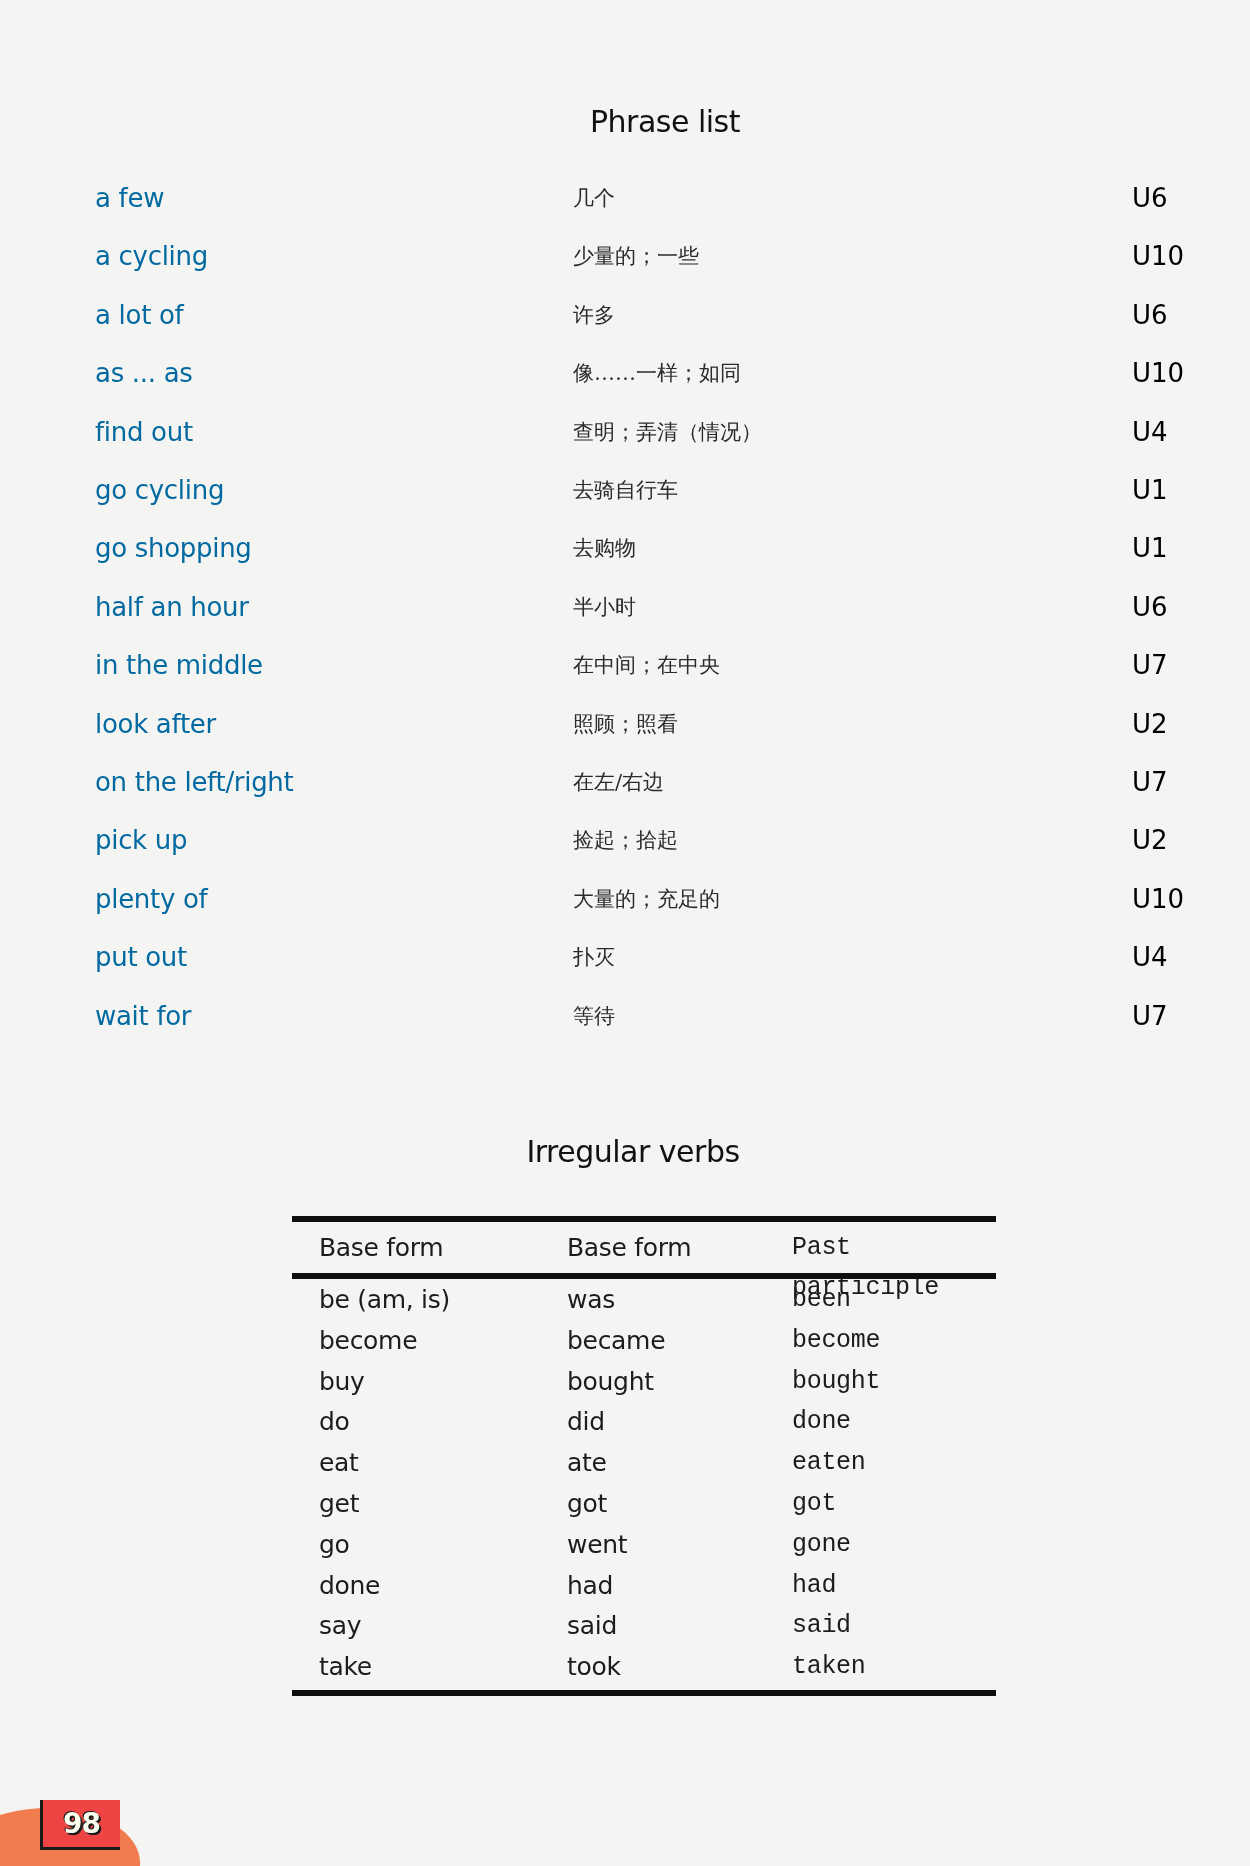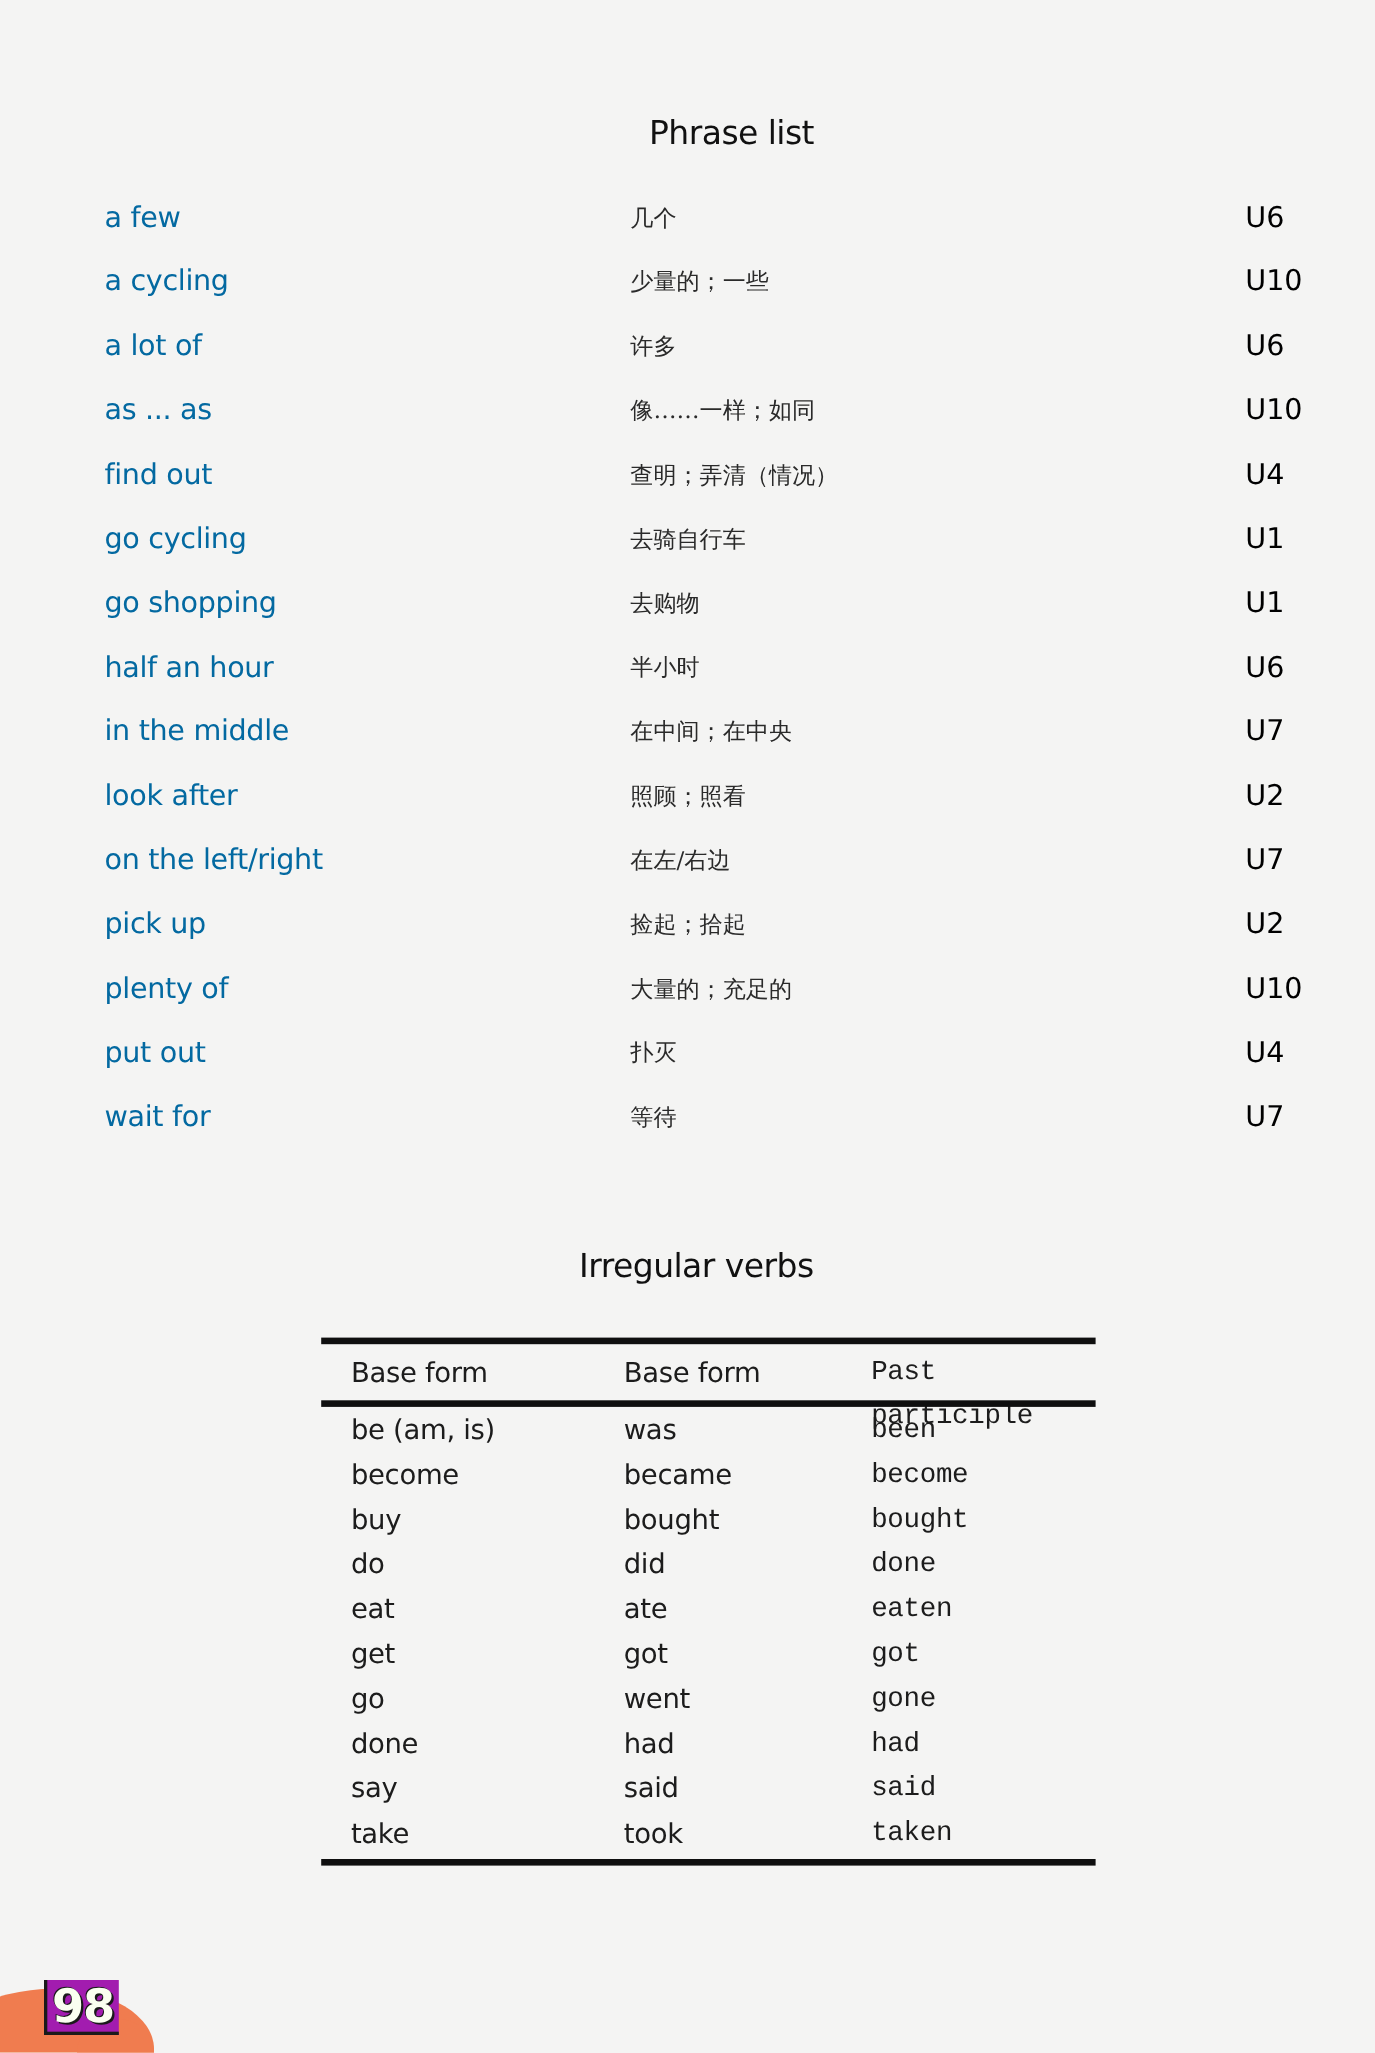--- a/index.html
+++ b/index.html
@@ -36,25 +36,25 @@
 
     .corner-blob {
       position: absolute; left: -60px; top: 1808px; width: 200px; height: 120px;
       background: #f07c4f; border-radius: 60% 50% 0 0;
     }
     .corner-blob2 {
       position: absolute; left: 70px; top: 1835px; width: 70px; height: 60px;
       background: #f07c4f; border-radius: 50%;
     }
     .page-badge {
-      position: absolute; left: 40px; top: 1800px; width: 68px; height: 50px;
-      background: #a21caf; border-bottom: 3px solid #1a1a1a; border-left: 3px solid #1a1a1a;
+      position: absolute; left: 40px; top: 1800px; width: 80px; height: 50px;
+      background: #ef4444; border-bottom: 3px solid #1a1a1a; border-left: 3px solid #1a1a1a;
       box-sizing: border-box;
       display: flex; align-items: center; justify-content: center;
-      font-family: "DejaVu Sans", sans-serif; font-weight: bold; font-size: 42px;
+      font-family: "DejaVu Sans", sans-serif; font-weight: bold; font-size: 28px;
       color: #fafff0; text-shadow: 2px 2px 0 #1a1a1a, -1px -1px 0 #1a1a1a;
       letter-spacing: -1px;
     }
   </style>
 </head>
 <body>
 
 <div class="title" id="phrase-title">Phrase list</div>
 
 <div>

